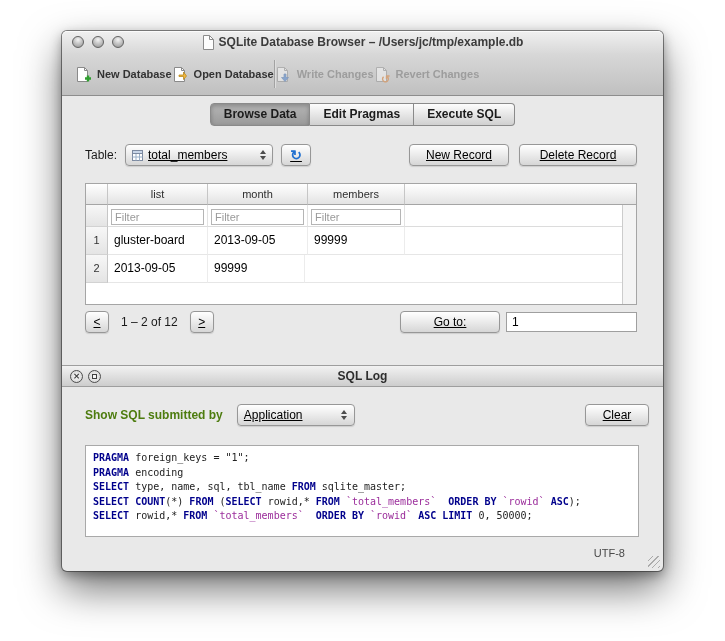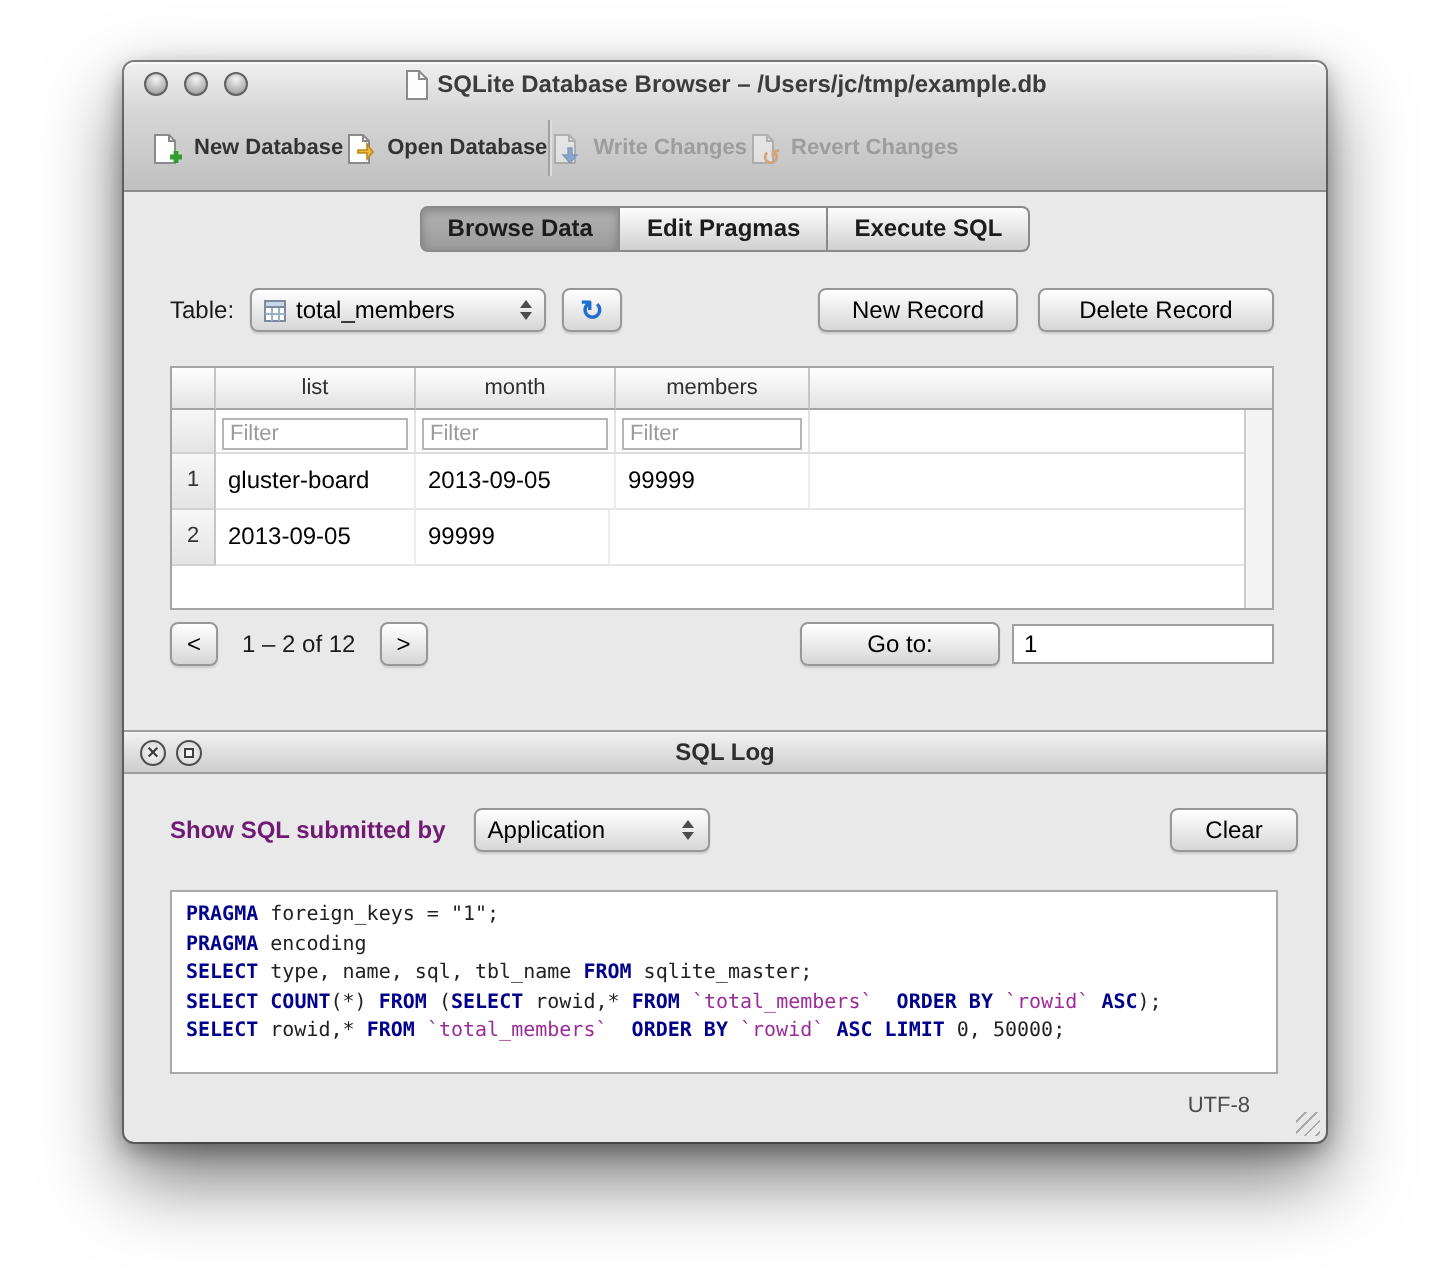--- a/index.html
+++ b/index.html
@@ -50,21 +50,21 @@
   .tab.active { background:linear-gradient(#b5b5b5,#9a9a9a); box-shadow:inset 0 2px 4px rgba(0,0,0,.25); }
 
   
   .row-controls { position:absolute; left:23px; top:112px; width:552px; height:24px; display:flex; align-items:center; }
   .lbl { font-size:12px; color:#1a1a1a; margin-right:8px; }
 
   .btn, .combo, .sqbtn {
     height:22px; border:1px solid #979797; border-radius:4px;
     background:linear-gradient(#ffffff,#ededed 45%,#d6d6d6);
     box-shadow:0 1px 1px rgba(0,0,0,.12);
-    font-size:12px; color:#000;
+    font-size:12px; color:#000;text-decoration:underline;
   }
   .btn { padding:0 10px; text-align:center; line-height:20px; }
   .combo { display:flex; align-items:center; padding:0 3px 0 6px; gap:5px; }
   .arrows { margin-left:auto; width:13px; height:18px; display:flex; flex-direction:column; align-items:center; justify-content:center; gap:2px; }
   .arr-up { width:0; height:0; border-left:3px solid transparent; border-right:3px solid transparent; border-bottom:4px solid #4c4c4c; }
   .arr-down { width:0; height:0; border-left:3px solid transparent; border-right:3px solid transparent; border-top:4px solid #4c4c4c; }
   .sqbtn { width:30px; margin-left:8px; display:flex; align-items:center; justify-content:center; }
   .refresh-glyph { color:#1f6fd0; font-size:14px; font-weight:bold; line-height:1; }
   .btn-newrec { margin-left:auto; width:100px; }
   .btn-delrec { margin-left:10px; width:118px; }
@@ -107,21 +107,21 @@
     border-top:1px solid #9e9e9e; border-bottom:1px solid #9e9e9e;
     display:flex; align-items:center; justify-content:center;
     font-size:12px; font-weight:bold; color:#2e2e2e; }
   .dock-icons { position:absolute; left:8px; top:4px; display:flex; gap:5px; }
   .dock-ic { width:13px; height:13px; border-radius:50%; border:1px solid #4d4d4d;
              background:radial-gradient(#fafafa,#cfcfcf); color:#3f3f3f;
              display:flex; align-items:center; justify-content:center; font-size:8px; font-weight:bold; line-height:1; }
   .dock-ic .sq { width:5px; height:5px; border:1px solid #3f3f3f; }
 
   .dock-controls { position:absolute; left:23px; top:373px; width:564px; height:22px; display:flex; align-items:center; }
-  .dock-label { font-size:12px; font-weight:bold; color:#701a75; margin-right:14px; }
+  .dock-label { font-size:12px; font-weight:bold; color:#4d7c0f; margin-right:14px; }
   .combo-app { width:118px; }
   .btn-clear { margin-left:auto; width:64px; }
 
   .sql-area { position:absolute; left:23px; top:414px; width:554px; height:92px;
     background:#fff; border:1px solid #a9a9a9; padding:5px 7px; overflow:hidden;
     font-family:"DejaVu Sans Mono", monospace; font-size:10px; line-height:14.5px; white-space:pre; }
   .tk-kw { color:#00008c; font-weight:bold; }
   .tk-id { color:#9b2d9b; }
   .tk-t  { color:#222; }
 

